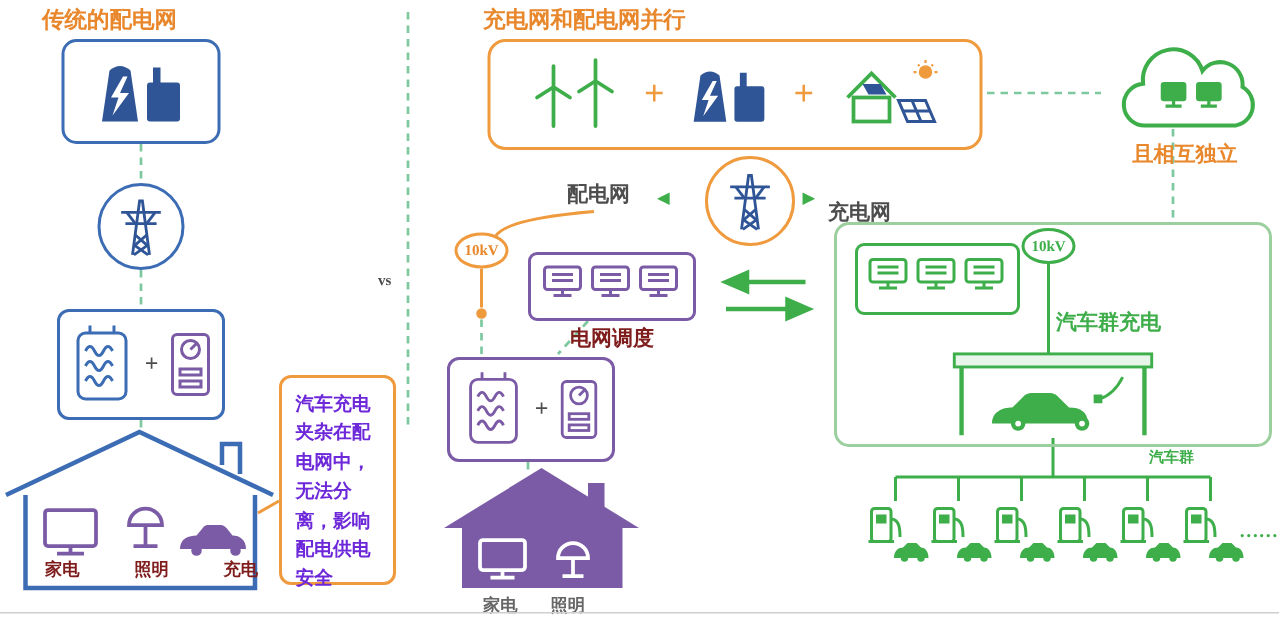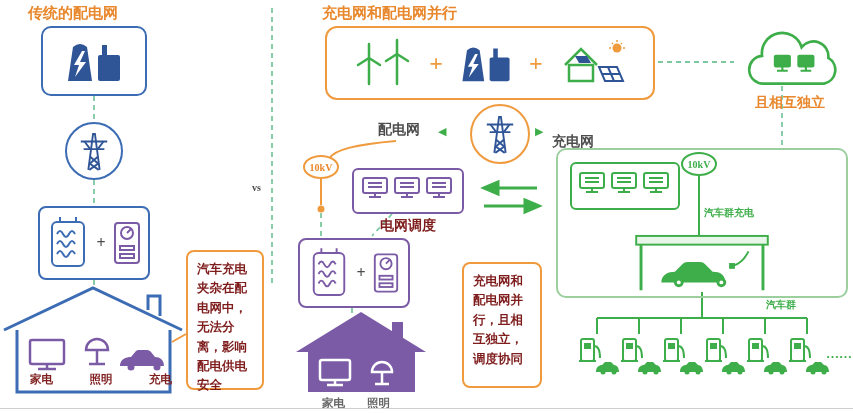--- a/index.html
+++ b/index.html
@@ -8,21 +8,21 @@
   .abs{position:absolute;}
   .lbl{font-weight:bold;white-space:nowrap;}
   .orange{color:#E8872B;} .purple{color:#7f1d1d;} .green{color:#3DAE49;}
   .dark{color:#4d4d4d;} .gray{color:#666;}
   .box{position:absolute;border:2px solid;border-radius:8px;background:#fff;
        display:flex;align-items:center;justify-content:center;gap:6px;box-sizing:border-box;}
   .bblue{border-color:#3C6CB4;} .borange{border-color:#F09A3E;}
   .bpurple{border-color:#7B5BA6;} .bgreen{border-color:#3DAE49;} .bgreenlt{border-color:#9CCF9E;}
   .ellipse{border-radius:50%;}
   .callout{position:absolute;border:2px solid #F09A3E;border-radius:8px;background:#fff;
-           color:#7f1d1d;font-weight:bold;font-size:12.5px;line-height:1.55;
+           color:#6d28d9;font-weight:bold;font-size:12.5px;line-height:1.55;
            padding:8px 9px;box-sizing:border-box;}
   .plusbig{font-size:24px;font-weight:bold;color:#F09A3E;}
   .plussm{font-size:16px;font-weight:bold;color:#4d4d4d;}
   .ctr{display:flex;align-items:center;justify-content:center;}
   svg{display:block;}
 </style>
 </head>
 <body>
 
 <div id="canvas">
@@ -251,42 +251,41 @@
         <path d="M78 72 A10 10 0 0 1 98 72 Z"></path>
         <path d="M88 72 V84 M81 84 H95"></path>
       </g>
     </svg>
   </div>
   <div class="abs" style="left:322px;top:396px;display:flex;gap:22px;">
     <span class="lbl gray" style="font-size:11.5px;">家电</span>
     <span class="lbl gray" style="font-size:11.5px;">照明</span>
   </div>
 
-  <div class="callout" style="left:462px;top:262px;width:80px;height:126px;">充电网和配电网并行，且相互独立，调度协同</div>
 
   <div class="box bgreenlt" style="left:556px;top:148px;width:292px;height:150px;border-radius:10px;background:transparent;"></div>
 
   <div class="box bgreen" style="left:570px;top:162px;width:110px;height:48px;border-radius:6px;">
     <svg width="94" height="30" viewBox="0 0 94 30" fill="none" stroke="#3DAE49" stroke-width="2">
       <g>
         <rect x="2" y="2" width="24" height="15" rx="2"></rect>
           <path d="M7 7 H21 M7 11 H21 M14 17 V21 M8 21 H20"></path>
         <rect x="34" y="2" width="24" height="15" rx="2"></rect>
           <path d="M39 7 H53 M39 11 H53 M46 17 V21 M40 21 H52"></path>
         <rect x="66" y="2" width="24" height="15" rx="2"></rect>
           <path d="M71 7 H85 M71 11 H85 M78 17 V21 M72 21 H84"></path>
       </g>
     </svg>
   </div>
 
   <div class="box bgreen ellipse" style="left:681px;top:152px;width:36px;height:24px;">
     <span class="lbl green" style="font-size:10px;">10kV</span>
   </div>
 
-  <div class="abs lbl green" style="left:704px;top:206px;font-size:10px;">汽车群充电</div>
+  <div class="abs lbl green" style="left:704px;top:206px;font-size:14px;">汽车群充电</div>
 
   <div class="abs" style="left:632px;top:234px;">
     <svg width="140" height="60" viewBox="0 0 140 62">
       <rect x="2" y="2" width="136" height="9" fill="#e8f5e9" stroke="#3DAE49" stroke-width="2"></rect>
       <path d="M7 11 V58 M133 11 V58" stroke="#3DAE49" stroke-width="3" fill="none"></path>
       <g fill="#3DAE49">
         <path d="M28 50 c0 -8 7 -11 14 -11 l8 -8 c1 -1 3 -2 5 -2 h13 c2 0 4 1 5 2 l8 8 c8 0 13 3 13 11 z"></path>
         <circle cx="46" cy="50" r="5"></circle>
         <circle cx="90" cy="50" r="5"></circle>
       </g>

